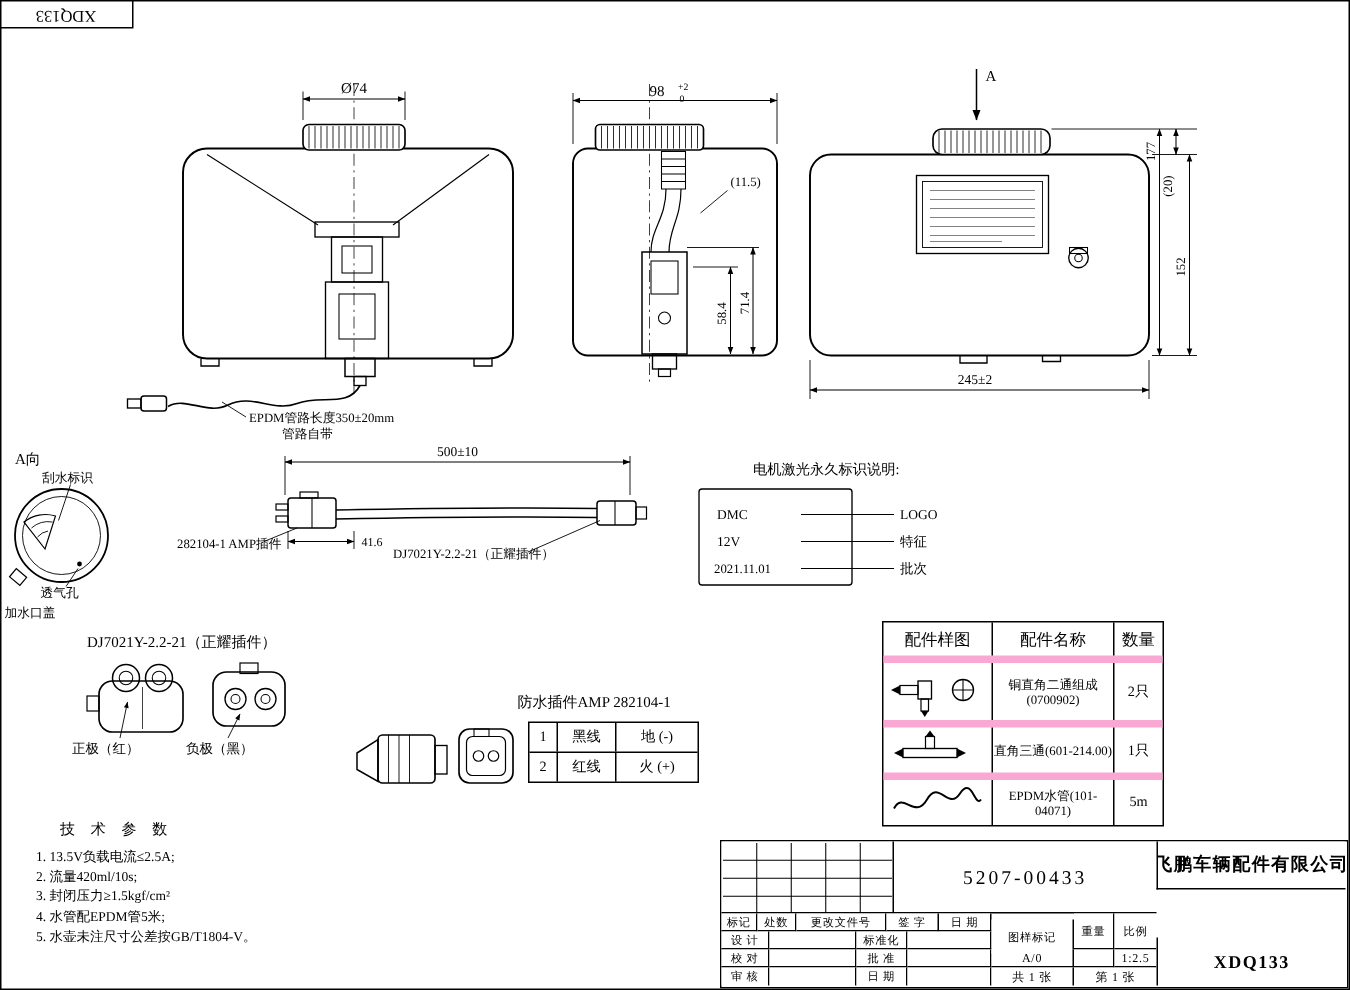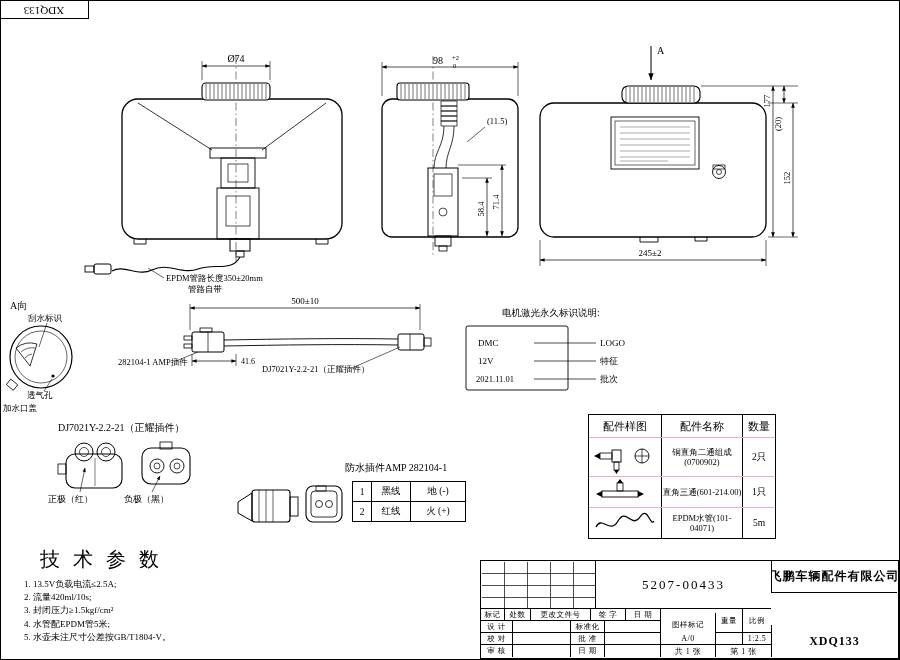--- a/index.html
+++ b/index.html
@@ -4,38 +4,38 @@
 <style>
   html,body{margin:0;padding:0;background:#fff;}
   .sheet{position:relative;width:900px;height:660px;background:#fff;overflow:hidden;
          font-family:"Liberation Serif", serif;color:#000;}
   .abs{position:absolute;}
   svg text{font-family:"Liberation Serif", serif;fill:#000;stroke:none;}
 
   
   .ptable{position:absolute;left:588px;top:414px;width:186px;border:1.4px solid #000;background:#fff;}
   .prow{display:flex;align-items:stretch;}
-  .prow + .prow{border-top:1px solid #f9a8d4;justify-content:flex-end;}
+  .prow + .prow{border-top:5px solid #f9a8d4;justify-content:flex-end;}
   .pc{display:flex;align-items:center;justify-content:center;text-align:center;flex-direction:column;}
   .pc1{width:72px;} .pc2{width:80px;border-left:1px solid #000;border-right:1px solid #000;} .pc3{flex:1;}
   .phead{height:22px;font-size:11px;}
   .pr1{height:38px;} .pr2{height:30px;} .pr3{height:30px;}
   .pname{font-size:8.5px;line-height:10px;}
   .pqty{font-size:9.5px;}
 
   
   .amptable{position:absolute;left:352px;top:481px;border:1.2px solid #000;background:#fff;width:112px;}
   .amprow{display:flex;}
   .amprow + .amprow{border-top:1px solid #000;}
   .ampc{display:flex;align-items:center;justify-content:center;font-size:9.5px;height:19px;}
   .ampc1{width:18px;} .ampc2{width:38px;border-left:1px solid #000;border-right:1px solid #000;} .ampc3{flex:1;}
 
   
   .tech{position:absolute;left:24px;top:546px;width:250px;}
-  .tech-title{font-size:20px;letter-spacing:4px;margin:0 0 5px 16px;font-family:Liberation Serif, serif;}
+  .tech-title{font-size:10px;letter-spacing:4px;margin:0 0 5px 16px;font-family:Liberation Serif, serif;}
   .tech-item{font-size:9px;line-height:13.2px;white-space:nowrap;}
 
   
   .tblock{position:absolute;left:480px;top:560px;width:419px;height:99px;border:1.6px solid #000;background:#fff;box-sizing:border-box;}
   .tc{position:absolute;box-sizing:border-box;border-right:1px solid #000;border-bottom:1px solid #000;
       display:flex;align-items:center;justify-content:center;font-size:7.5px;letter-spacing:0.5px;
       white-space:nowrap;overflow:hidden;background:#fff;}
   .nbr{border-right:none;} .nbb{border-bottom:none;}
   .bl{border-left:1.5px solid #000;font-weight:bold;}
   .f8{font-size:8px;} .f12{font-size:12px;letter-spacing:1px;} .f13{font-size:13px;letter-spacing:2px;}

